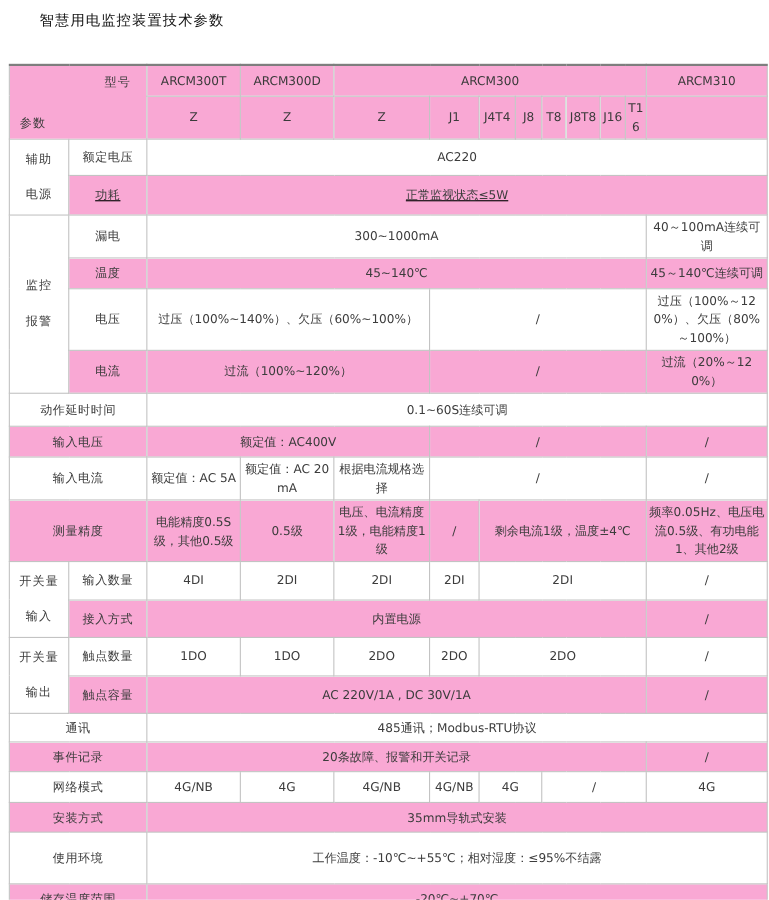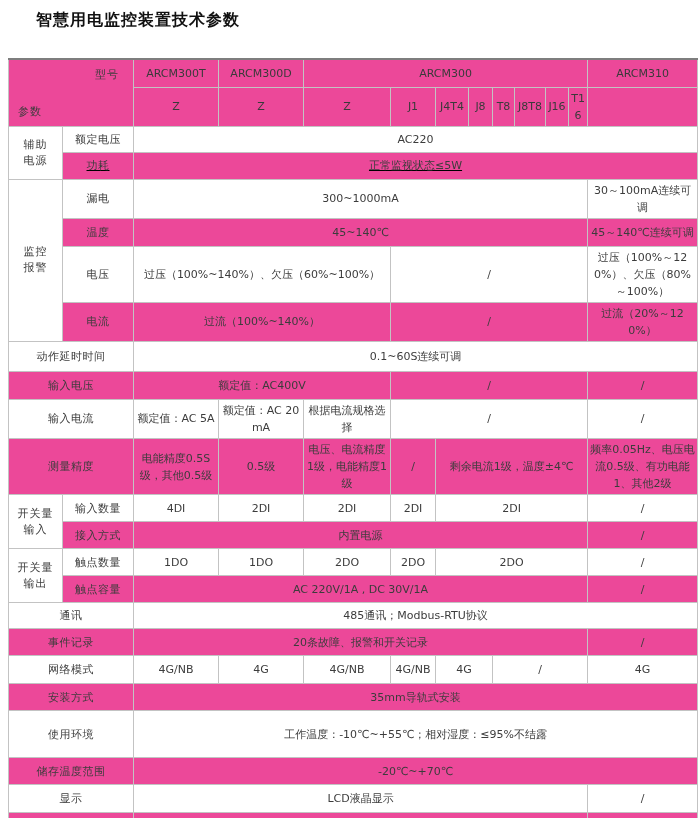--- a/index.html
+++ b/index.html
@@ -3,38 +3,38 @@
 <meta charset="utf-8">
 <style>
   html,body{margin:0;padding:0;}
   body{
     width:699px;height:818px;position:relative;background:#ffffff;
     font-family:"DejaVu Sans","Liberation Sans",sans-serif;
     -webkit-font-smoothing:antialiased;
   }
   .title{
     position:absolute;left:36px;top:10px;
-    font-size:16px;font-weight:bold;color:#111;letter-spacing:1px;
+    font-size:13px;font-weight:normal;color:#111;letter-spacing:1px;
   }
   table.spec{
     position:absolute;left:8px;top:58px;width:689px;
     border-collapse:collapse;table-layout:fixed;
     border-top:2px solid #7e7e7e;border-bottom:2px solid #9b9b9b;
   }
   td{
     border:1px solid #c3c3c3;
     font-size:11px;color:#3c3c3c;
     text-align:center;vertical-align:middle;
     padding:2px 2px;line-height:1.55;
     overflow:hidden;word-break:break-all;
   }
-  tr.g td{background:#ec4899;}
+  tr.g td{background:#f9a8d4;}
   tr.w td{background:#ffffff;}
   td.model,td.variant{font-weight:normal;color:#3a3a3a;}
-  td.group{white-space:pre-line;line-height:16px;letter-spacing:1px;margin-top:23px;}
+  td.group{white-space:pre-line;line-height:32px;letter-spacing:1px;margin-top:23px;}
   td.label{letter-spacing:0.5px;}
   td.corner{
     position:relative;padding:0;
     background-color:#e9e9e9;
     background-image:linear-gradient(to bottom right,
       rgba(0,0,0,0) calc(50% - 0.6px),
       #b2b2b2 calc(50% - 0.6px),
       #b2b2b2 calc(50% + 0.6px),
       rgba(0,0,0,0) calc(50% + 0.6px));
   }
@@ -94,36 +94,36 @@
       </tr>
       <tr class="g" style="height: 27px; text-decoration: underline;">
         <td class="label">功耗</td>
         <td colspan="11" class="value">正常监视状态≤5W</td>
       </tr>
       <tr class="w" style="height: 28px;">
         <td rowspan="4" class="group">监控
 报警</td>
         <td class="label">漏电</td>
         <td colspan="10" class="value">300~1000mA</td>
-        <td class="value">30～100mA连续可调</td>
+        <td class="value">40～100mA连续可调</td>
       </tr>
       <tr class="g" style="height: 28px;">
         <td class="label">温度</td>
         <td colspan="10" class="value">45~140℃</td>
         <td class="value">45～140℃连续可调</td>
       </tr>
       <tr class="w" style="height: 50px;">
         <td class="label">电压</td>
         <td colspan="3" class="value">过压（100%~140%）、欠压（60%~100%）</td>
         <td colspan="7" class="value">/</td>
         <td class="value">过压（100%～120%）、欠压（80%～100%）</td>
       </tr>
       <tr class="g" style="height: 28px;">
         <td class="label">电流</td>
-        <td colspan="3" class="value">过流（100%~140%）</td>
+        <td colspan="3" class="value">过流（100%~120%）</td>
         <td colspan="7" class="value">/</td>
         <td class="value">过流（20%～120%）</td>
       </tr>
       <tr class="w" style="height: 30px;">
         <td colspan="2" class="label">动作延时时间</td>
         <td colspan="11" class="value">0.1~60S连续可调</td>
       </tr>
       <tr class="g" style="height: 28px;">
         <td colspan="2" class="label">输入电压</td>
         <td colspan="3" class="value">额定值：AC400V</td>

